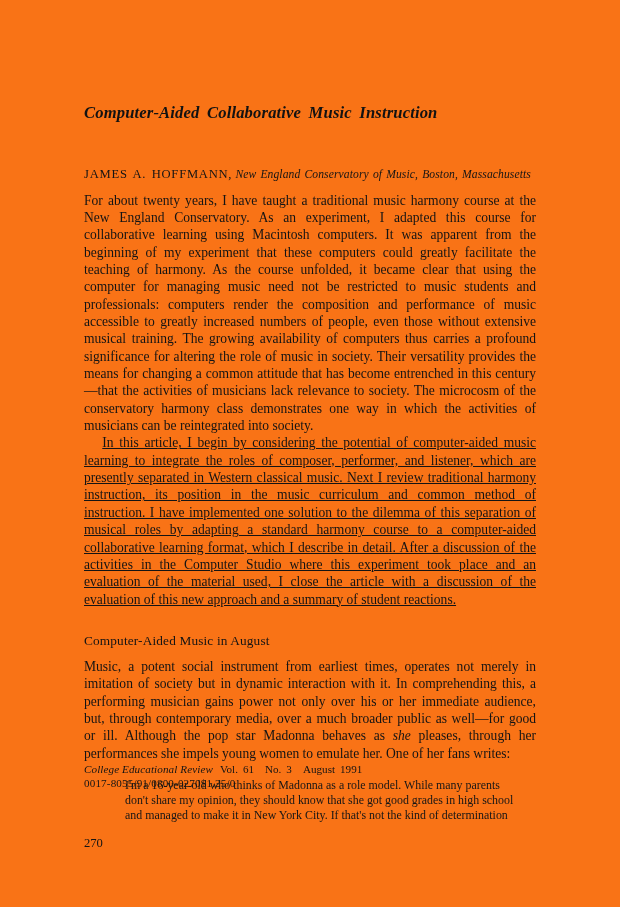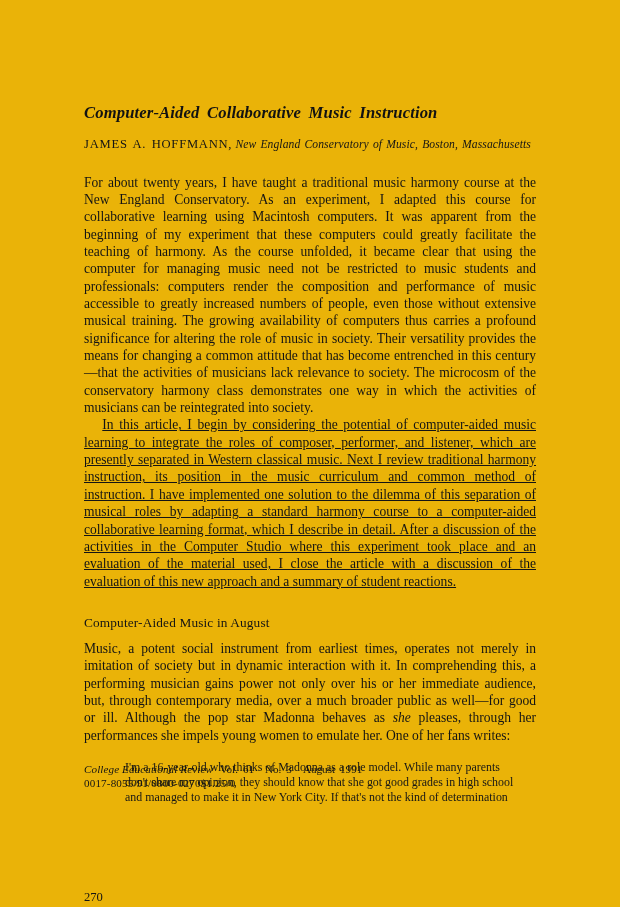--- a/index.html
+++ b/index.html
@@ -16,21 +16,21 @@
     font-family: "Liberation Serif", "DejaVu Serif", serif;
     color: #151515;
     -webkit-font-smoothing: antialiased;
   }
 
   .page {
     position: absolute;
     left: 0; top: 0;
     width: 620px;
     height: 907px;
-    background: #eab308;
+    background: #f97316;
   }
 
   .content {
     position: absolute;
     left: 84px;
     top: 103px;
     width: 452px;
   }
 
   
@@ -39,41 +39,41 @@
     font-size: 16.6px;
     line-height: 1.2;
     letter-spacing: 0.15px;
     word-spacing: 3.2px;
     margin: 0 0 0 0;
     color: #121212;
   }
 
   
   .author-line {
-    margin: 14px 0 0 0;
+    margin: 44px 0 0 0;
     font-size: 12.4px;
     line-height: 1.25;
     white-space: nowrap;
   }
   .author-name {
     font-style: normal;
     letter-spacing: 0.75px;
     word-spacing: 1.6px;
     font-size: 12.6px;
   }
   .author-affil {
     font-style: italic;
     font-size: 11.6px;
     letter-spacing: 0.1px;
     word-spacing: 1.1px;
   }
 
   
   .body-block {
-    margin-top: 21px;
+    margin-top: 9px;
   }
   p.para {
     margin: 0;
     font-size: 13.55px;
     line-height: 17.35px;
     text-align: justify;
     text-justify: inter-word;
     hyphens: none;
     color: #141414;
   }
@@ -129,21 +129,21 @@
     word-spacing: 2.2px;
   }
   .issn-line {
     letter-spacing: 0.15px;
   }
 
   
   .folio {
     position: absolute;
     left: 84px;
-    top: 891px;
+    top: 837px;
     font-size: 12.6px;
     line-height: 1;
     color: #141414;
   }
 
   em, .it { font-style: italic; }
 </style>
 </head>
 <body>
 

